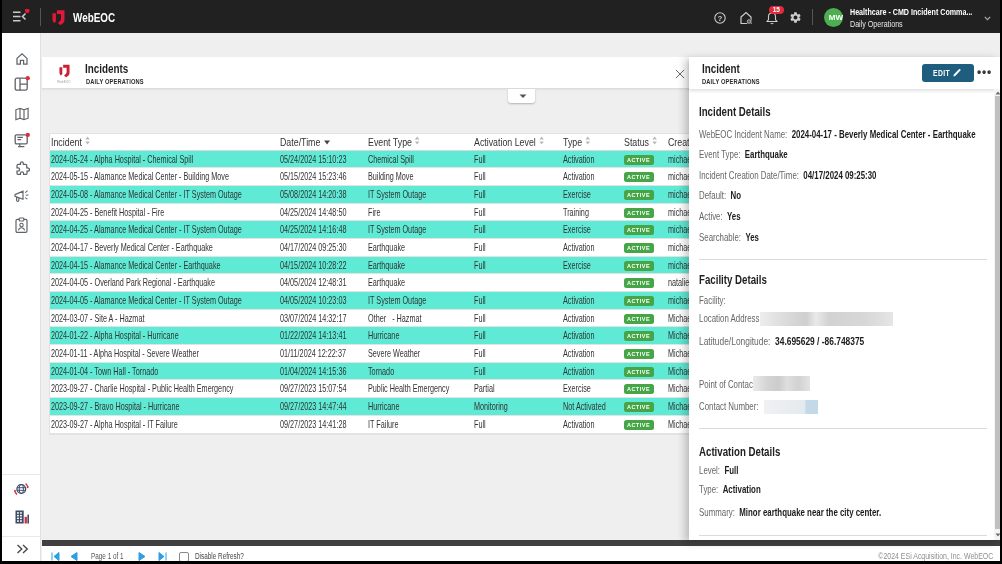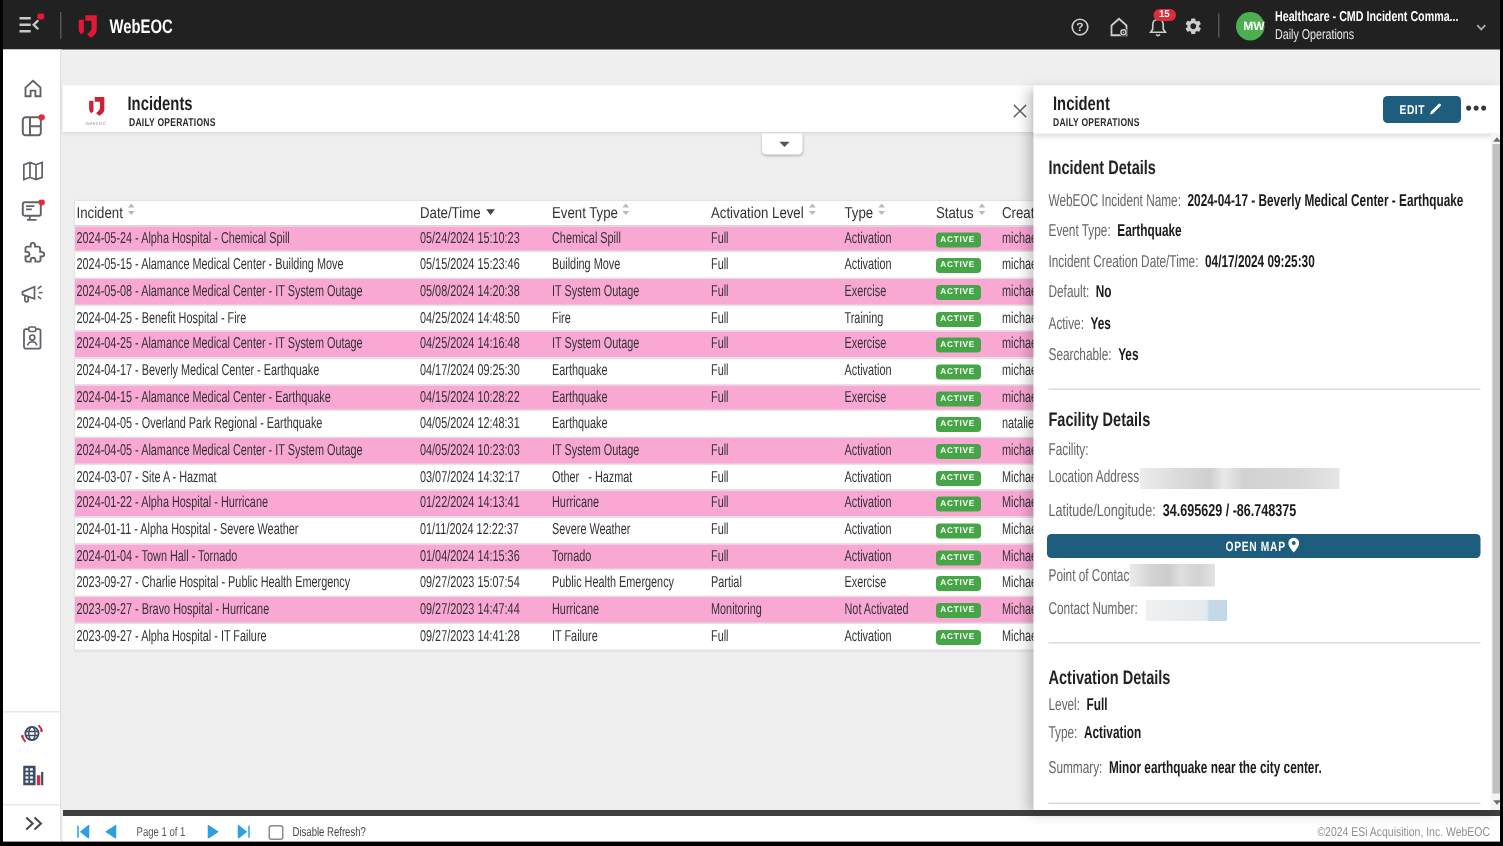--- a/index.html
+++ b/index.html
@@ -24,26 +24,26 @@
 
 #mainhead { position:absolute; left:40px; top:57px; width:958px; height:32px; background:#fff; border-bottom:1px solid #dcdcdc; box-shadow:0 1px 2px rgba(0,0,0,0.06); }
 .mh-title { position:absolute; left:43px; top:4px; font-size:13px; font-weight:bold; color:#1f1f1f; }
 .mh-sub { position:absolute; left:44px; top:20px; font-size:7.5px; font-weight:bold; color:#2a2a2a; letter-spacing:0.2px; }
 #droptab { position:absolute; left:506px; top:89px; width:27px; height:14px; background:#fff; border-radius:0 0 3px 3px; box-shadow:0 1px 2px rgba(0,0,0,0.25); }
 
 #tbl { position:absolute; left:47px; top:133px; width:941px; background:#fff; border:1px solid #e2e2e2; }
 .thead { position:relative; height:16.5px; background:#fff; border-bottom:1px solid #d8d8d8; }
 .thead .hc { position:absolute; top:0; height:16.5px; line-height:16.5px; font-size:10.5px; color:#333; white-space:nowrap; }
 .trow { position:relative; height:17.7px; border-bottom:1px solid #e3e3e3; }
-.trow.alt { background:#f9a8d4; }
+.trow.alt { background:#5eead4; }
 .trow .c { position:absolute; top:0; height:17.7px; line-height:17.7px; font-size:10.5px; color:#333; white-space:nowrap; }
 .badge { position:absolute; left:573.5px; top:4px; width:30px; height:10px; background:#46a546; border-radius:2.5px; color:#fff; font-size:5.5px; font-weight:bold; letter-spacing:0.5px; text-align:center; line-height:10.5px; }
 .c1 { left:1px; } .c2 { left:230px; } .c3 { left:318px; } .c4 { left:424px; } .c5 { left:513px; } .c6 { left:574px; } .c7 { left:618px; }
 
-#footer { position:absolute; left:40px; top:540px; width:958px; height:21px; background:#fff; border-top:4px solid #404040; }
+#footer { position:absolute; left:40px; top:540px; width:958px; height:21px; background:#fff; border-top:6px solid #404040; }
 #footer .pg { position:absolute; top:5px; font-size:8.5px; color:#555; }
 
 #panel { position:absolute; left:687px; top:57px; width:311px; height:483px; background:#fff; box-shadow:-4px 2px 8px rgba(0,0,0,0.22); }
 #phead { position:absolute; left:0; top:0; width:311px; height:32px; background:#fff; box-shadow:0 2px 3px rgba(0,0,0,0.12); }
 .ph-title { position:absolute; left:13px; top:4px; font-size:13px; font-weight:bold; color:#1f1f1f; }
 .ph-sub { position:absolute; left:13px; top:20px; font-size:7.5px; font-weight:bold; color:#2a2a2a; letter-spacing:0.2px; }
 #editbtn { position:absolute; left:233px; top:6.5px; width:52px; height:18px; background:#1e5d7e; border-radius:3px; color:#fff; font-size:8.5px; font-weight:bold; letter-spacing:0.5px; text-align:center; line-height:18px; }
 .sect { position:absolute; left:10px; font-size:13px; font-weight:bold; color:#222; }
 .lv { position:absolute; left:10px; font-size:11.5px; color:#666; white-space:nowrap; }
 .lv b { color:#1b1b1b; font-weight:bold; }
@@ -400,27 +400,20 @@
   <div class="lv" style="top:111.7px">Incident Creation Date/Time: &nbsp;<b>04/17/2024 09:25:30</b></div>
   <div class="lv" style="top:132.2px">Default: &nbsp;<b>No</b></div>
   <div class="lv" style="top:153.2px">Active: &nbsp;<b>Yes</b></div>
   <div class="lv" style="top:173.8px">Searchable: &nbsp;<b>Yes</b></div>
   <div class="pdiv" style="top:201.9px"></div>
   <div class="sect" style="top:214.8px">Facility Details</div>
   <div class="lv" style="top:236.6px">Facility:</div>
   <div class="lv" style="top:255px">Location Address:</div>
   <div class="redact" style="left:70.5px;top:255.4px;width:133.5px;background:linear-gradient(90deg,#ededed 0%,#dcdcdc 18%,#cfcfcf 35%,#e9e9e9 42%,#d2d2d2 52%,#d7d7d7 78%,#dedede 90%,#e6e6e6 100%)"></div>
   <div class="lv" style="top:277.8px;transform:scaleX(0.73)">Latitude/Longitude: &nbsp;<b>34.695629 / -86.748375</b></div>
-  <div id="openmap">
-          <span class="omt">OPEN MAP</span>
-          <svg class="abs" style="left:160px;top:2.5px" width="9" height="11" viewBox="0 0 9 11">
-            <path d="M4.5 0.5 a3.6 3.6 0 0 1 3.6 3.6 q0 2.2 -3.6 6.2 q-3.6 -4 -3.6 -6.2 a3.6 3.6 0 0 1 3.6 -3.6z" fill="#fff"></path>
-            <circle cx="4.5" cy="4" r="1.3" fill="#1e5d7e"></circle>
-          </svg>
-        </div>
   <div class="lv" style="top:321px">Point of Contact:</div>
   <div class="redact" style="left:63.8px;top:319.3px;width:57.6px;height:14.7px;background:linear-gradient(90deg,#ebebeb 0%,#d4d4d4 25%,#cccccc 45%,#dedede 60%,#d2d2d2 80%,#e3e3e3 100%)"></div>
   <div class="lv" style="top:343px">Contact Number:</div>
   <div class="redact" style="left:75px;top:343.4px;width:54px;background:linear-gradient(90deg,#eff1f2 0%,#e8ecee 55%,#e3eaee 75%,#c3d9e7 78%,#c3d9e7 100%)"></div>
   <div class="pdiv" style="top:371px"></div>
   <div class="sect" style="top:386.6px">Activation Details</div>
   <div class="lv" style="top:407px">Level: &nbsp;<b>Full</b></div>
   <div class="lv" style="top:426.4px">Type: &nbsp;<b>Activation</b></div>
   <div class="lv" style="top:449px">Summary: &nbsp;<b>Minor earthquake near the city center.</b></div>
   <div class="pdiv" style="top:477.5px"></div>

